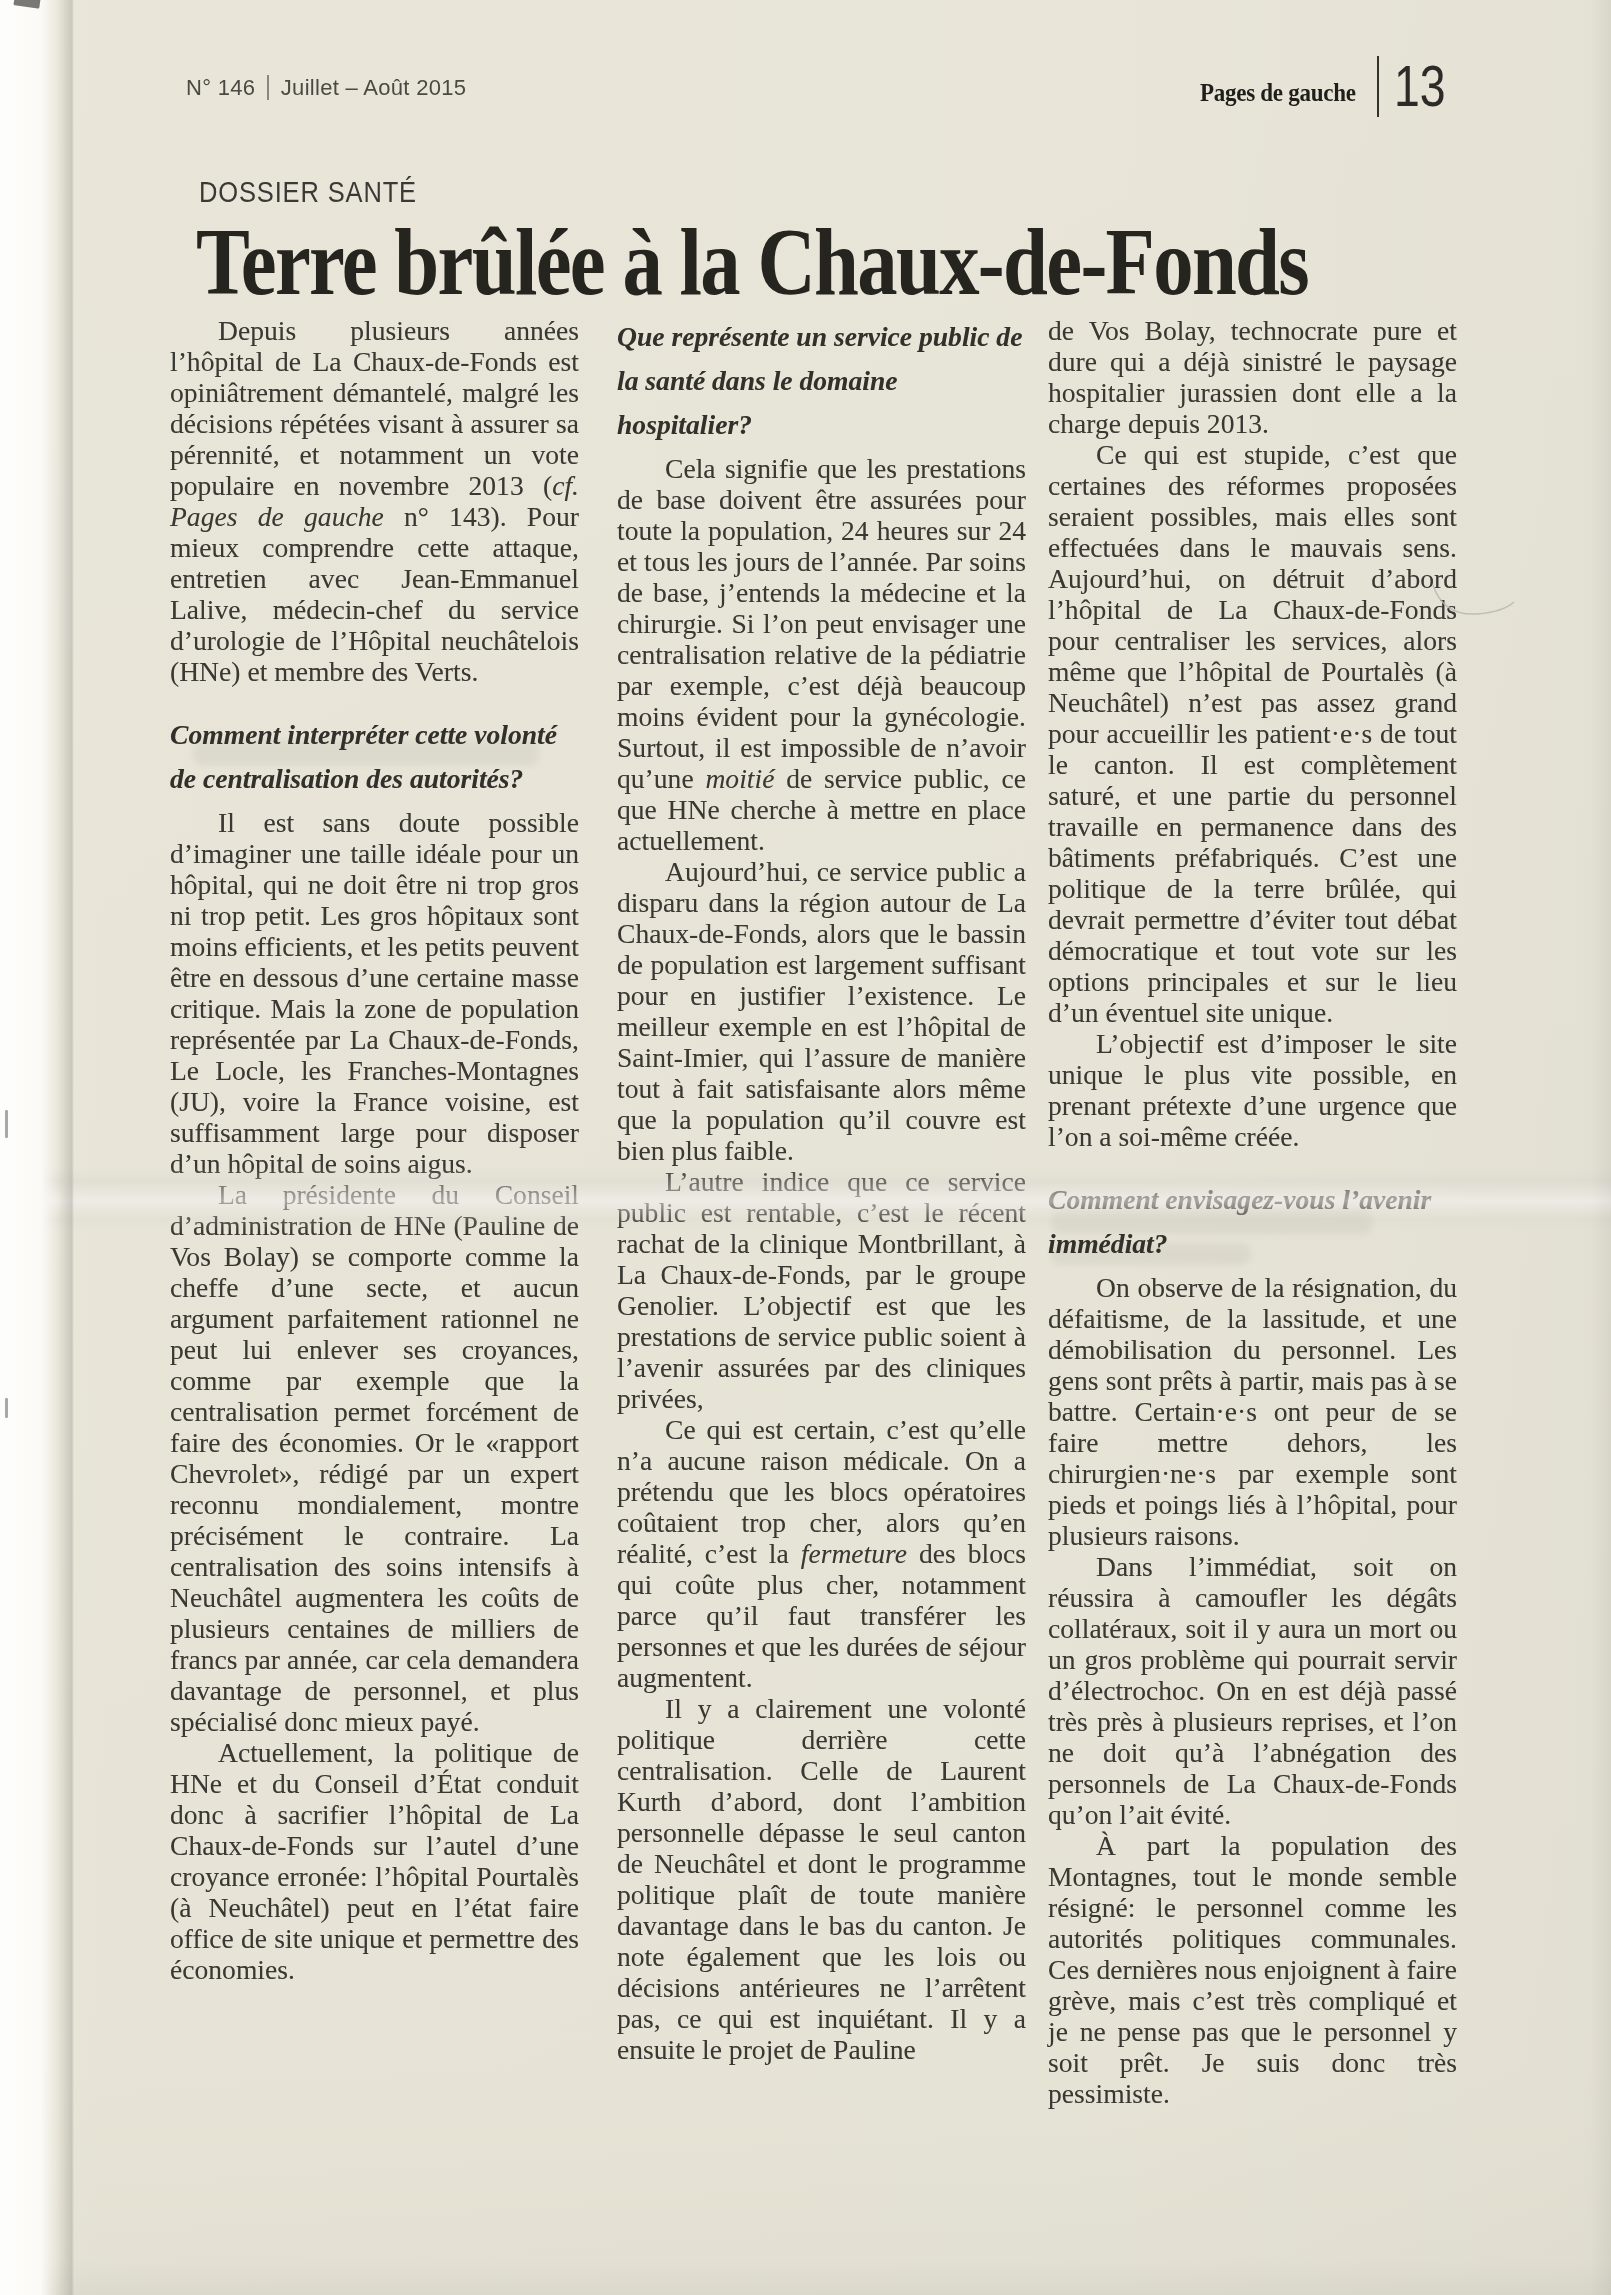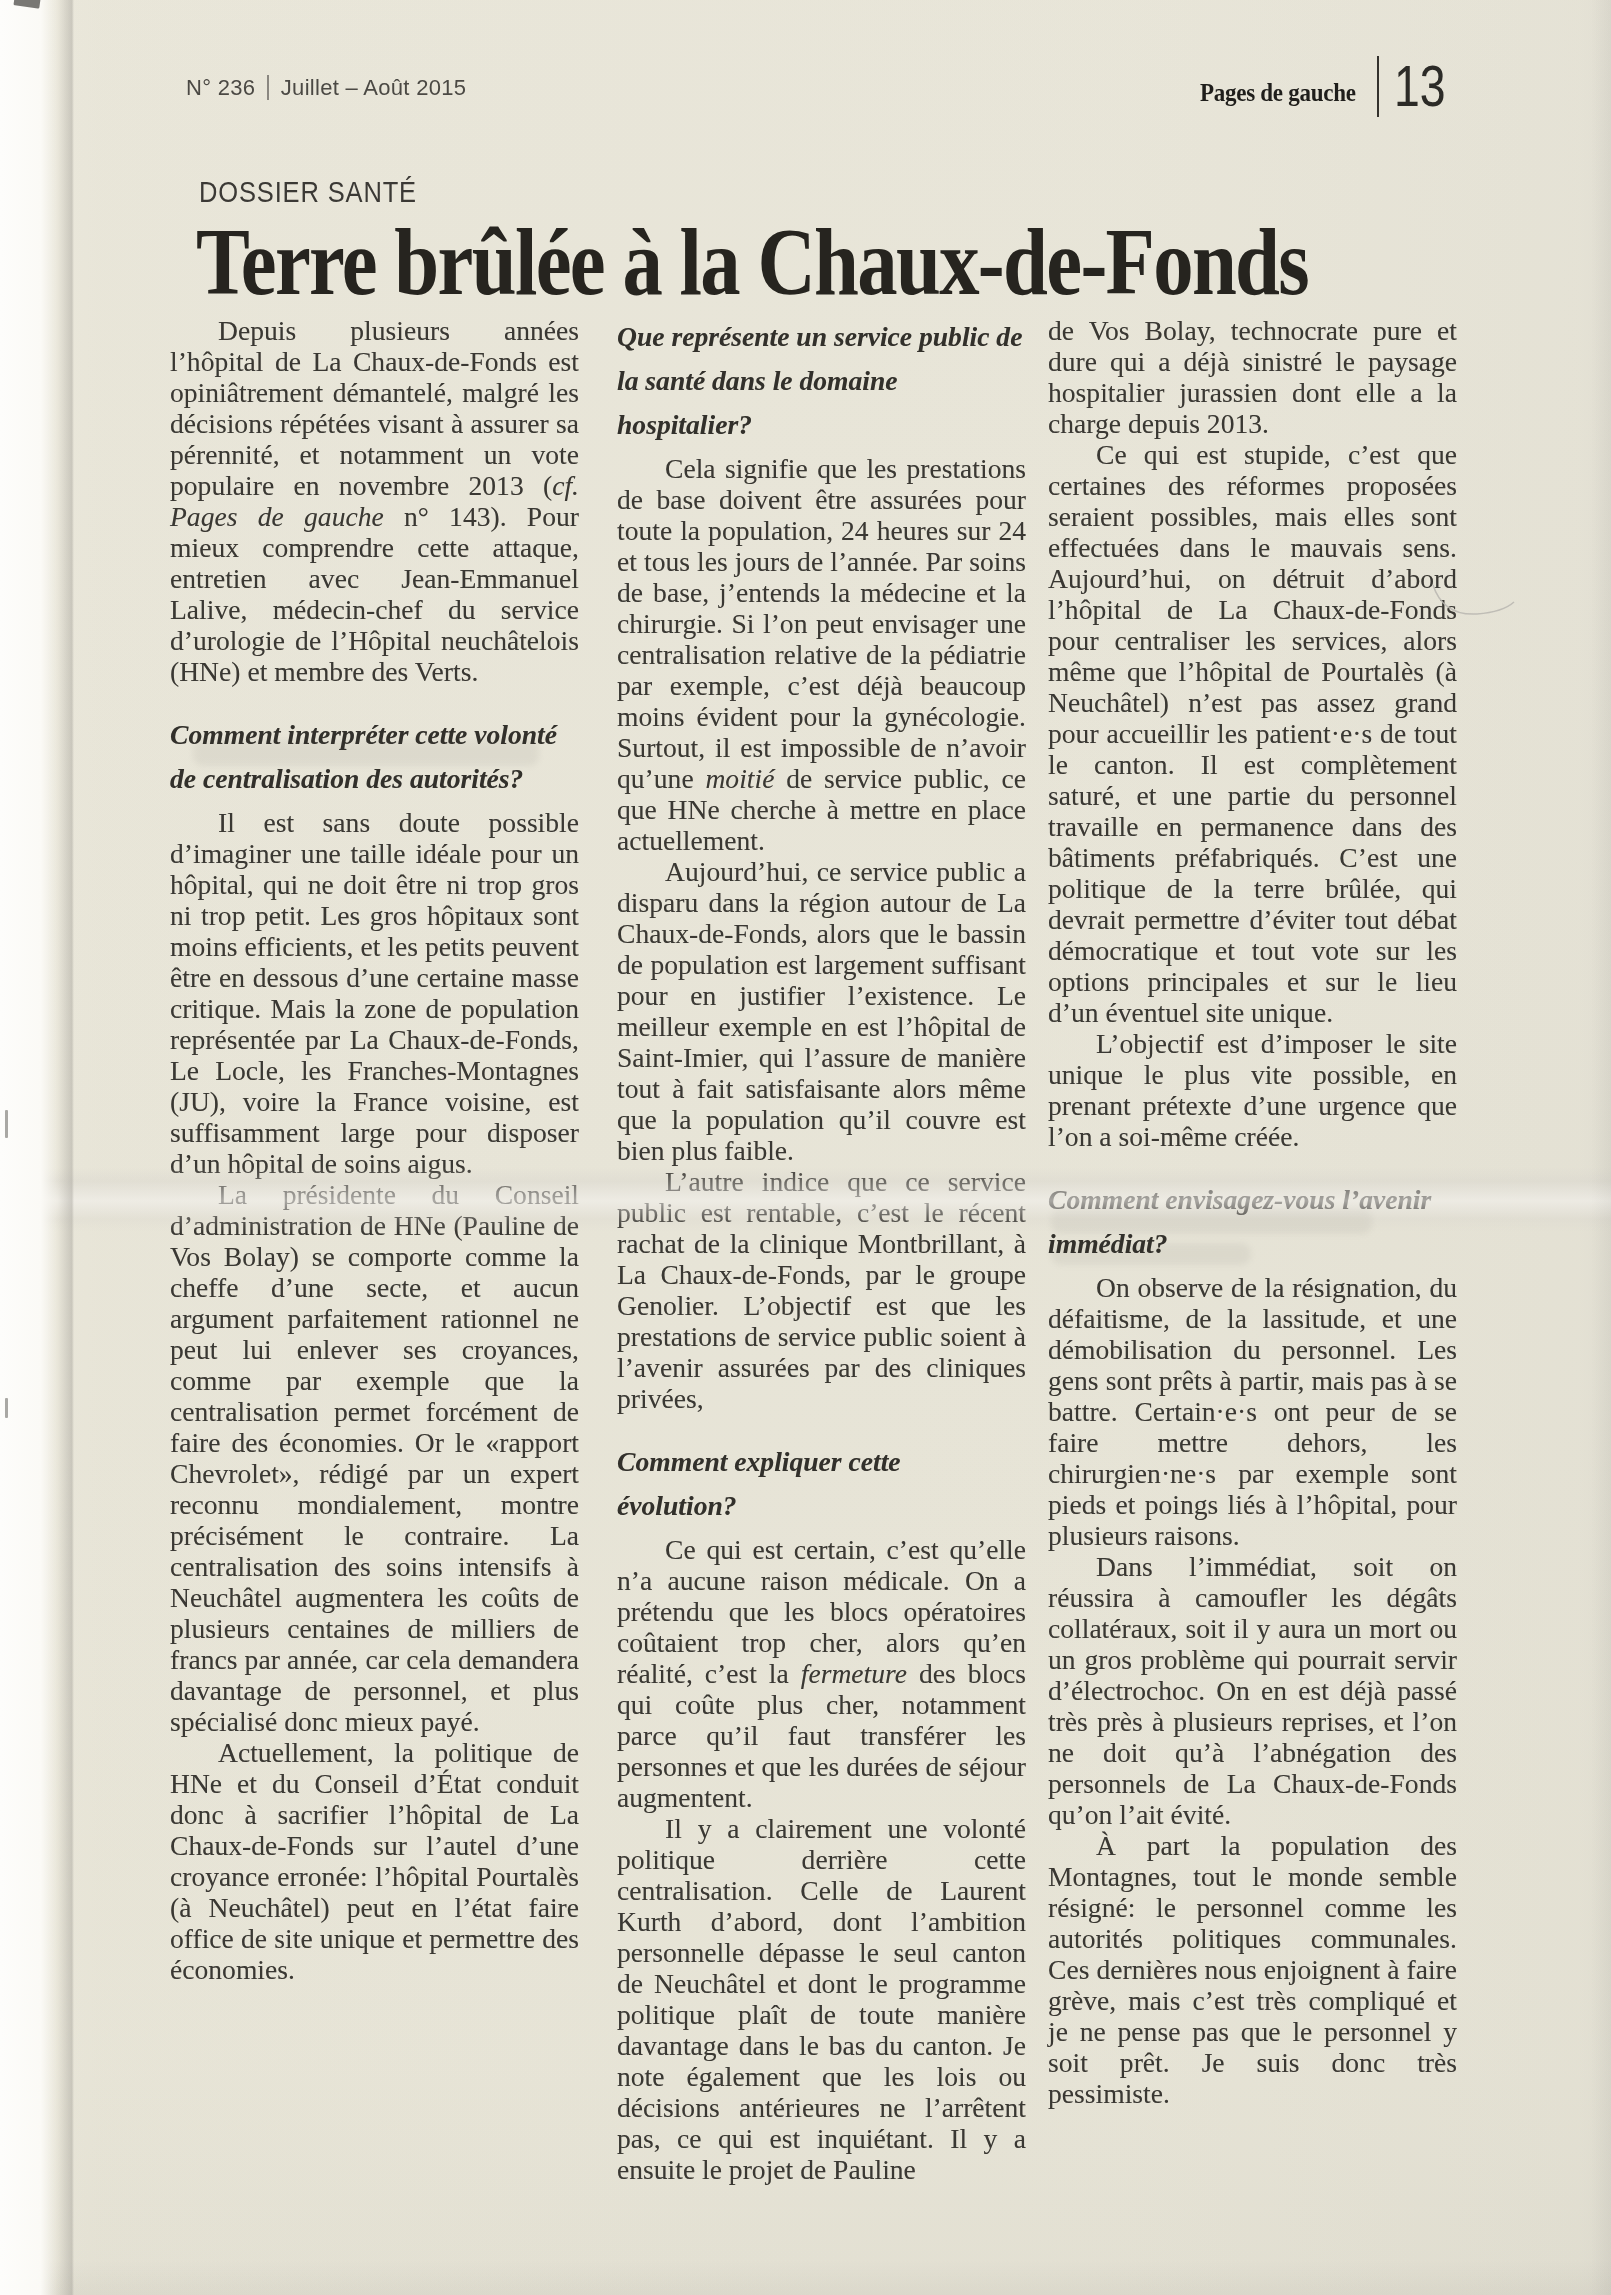--- a/index.html
+++ b/index.html
@@ -85,21 +85,21 @@
     border-radius:10px;z-index:0;
   }
   .curl-svg{position:absolute;left:1423px;top:571px;z-index:2;}
 </style>
 </head>
 <body>
 
 <div class="page">
 
   <div class="header-left">
-    <span>N° 236</span><span class="vbar"></span><span>Juillet – Août 2015</span>
+    <span>N° 146</span><span class="vbar"></span><span>Juillet – Août 2015</span>
   </div>
   <div class="header-right">
     <span class="brand">Pages de gauche</span>
     <span class="pagebar"></span>
     <span class="pagenum">13</span>
   </div>
 
   <div class="kicker">DOSSIER SANTÉ</div>
   <h1 class="title">Terre brûlée à la Chaux-de-Fonds</h1>
 
@@ -108,21 +108,20 @@
       <h2 class="q">Comment interpréter cette volonté de centralisation des autorités?</h2>
       <p class="body">Il est sans doute possible d’imaginer une taille idéale pour un hôpital, qui ne doit être ni trop gros ni trop petit. Les gros hôpitaux sont moins efficients, et les petits peuvent être en dessous d’une certaine masse critique. Mais la zone de population représentée par La Chaux-de-Fonds, Le Locle, les Franches-Montagnes (JU), voire la France voisine, est suffisamment large pour disposer d’un hôpital de soins aigus.</p>
       <p class="body">La présidente du Conseil d’administration de HNe (Pauline de Vos Bolay) se comporte comme la cheffe d’une secte, et aucun argument parfaitement rationnel ne peut lui enlever ses croyances, comme par exemple que la centralisation permet forcément de faire des économies. Or le «rapport Chevrolet», rédigé par un expert reconnu mondialement, montre précisément le contraire. La centralisation des soins intensifs à Neuchâtel augmentera les coûts de plusieurs centaines de milliers de francs par année, car cela demandera davantage de personnel, et plus spécialisé donc mieux payé.</p>
       <p class="body">Actuellement, la politique de HNe et du Conseil d’État conduit donc à sacrifier l’hôpital de La Chaux-de-Fonds sur l’autel d’une croyance erronée: l’hôpital Pourtalès (à Neuchâtel) peut en l’état faire office de site unique et permettre des économies.</p>
     </div>
   <div class="col col-2">
       <h2 class="q">Que représente un service public de la santé dans le domaine hospitalier?</h2>
       <p class="body">Cela signifie que les prestations de base doivent être assurées pour toute la population, 24 heures sur 24 et tous les jours de l’année. Par soins de base, j’entends la médecine et la chirurgie. Si l’on peut envisager une centralisation relative de la pédiatrie par exemple, c’est déjà beaucoup moins évident pour la gynécologie. Surtout, il est impossible de n’avoir qu’une <i>moitié</i> de service public, ce que HNe cherche à mettre en place actuellement.</p>
       <p class="body">Aujourd’hui, ce service public a disparu dans la région autour de La Chaux-de-Fonds, alors que le bassin de population est largement suffisant pour en justifier l’existence. Le meilleur exemple en est l’hôpital de Saint-Imier, qui l’assure de manière tout à fait satisfaisante alors même que la population qu’il couvre est bien plus faible.</p>
       <p class="body">L’autre indice que ce service public est rentable, c’est le récent rachat de la clinique Montbrillant, à La Chaux-de-Fonds, par le groupe Genolier. L’objectif est que les prestations de service public soient à l’avenir assurées par des cliniques privées,</p>
-      <h2 class="q">Comment expliquer cette évolution?</h2>
       <p class="body">Ce qui est certain, c’est qu’elle n’a aucune raison médicale. On a prétendu que les blocs opératoires coûtaient trop cher, alors qu’en réalité, c’est la <i>fermeture</i> des blocs qui coûte plus cher, notamment parce qu’il faut transférer les personnes et que les durées de séjour augmentent.</p>
       <p class="body">Il y a clairement une volonté politique derrière cette centralisation. Celle de Laurent Kurth d’abord, dont l’ambition personnelle dépasse le seul canton de Neuchâtel et dont le programme politique plaît de toute manière davantage dans le bas du canton. Je note également que les lois ou décisions antérieures ne l’arrêtent pas, ce qui est inquiétant. Il y a ensuite le projet de Pauline</p>
     </div>
   <div class="col col-3">
       <p class="body noindent">de Vos Bolay, technocrate pure et dure qui a déjà sinistré le paysage hospitalier jurassien dont elle a la charge depuis 2013.</p>
       <p class="body">Ce qui est stupide, c’est que certaines des réformes proposées seraient possibles, mais elles sont effectuées dans le mauvais sens. Aujourd’hui, on détruit d’abord l’hôpital de La Chaux-de-Fonds pour centraliser les services, alors même que l’hôpital de Pourtalès (à Neuchâtel) n’est pas assez grand pour accueillir les patient·e·s de tout le canton. Il est complètement saturé, et une partie du personnel travaille en permanence dans des bâtiments préfabriqués. C’est une politique de la terre brûlée, qui devrait permettre d’éviter tout débat démocratique et tout vote sur les options principales et sur le lieu d’un éventuel site unique.</p>
       <p class="body">L’objectif est d’imposer le site unique le plus vite possible, en prenant prétexte d’une urgence que l’on a soi-même créée.</p>
       <h2 class="q">Comment envisagez-vous l’avenir immédiat?</h2>
       <p class="body">On observe de la résignation, du défaitisme, de la lassitude, et une démobilisation du personnel. Les gens sont prêts à partir, mais pas à se battre. Certain·e·s ont peur de se faire mettre dehors, les chirurgien·ne·s par exemple sont pieds et poings liés à l’hôpital, pour plusieurs raisons.</p>
       <p class="body">Dans l’immédiat, soit on réussira à camoufler les dégâts collatéraux, soit il y aura un mort ou un gros problème qui pourrait servir d’électrochoc. On en est déjà passé très près à plusieurs reprises, et l’on ne doit qu’à l’abnégation des personnels de La Chaux-de-Fonds qu’on l’ait évité.</p>

